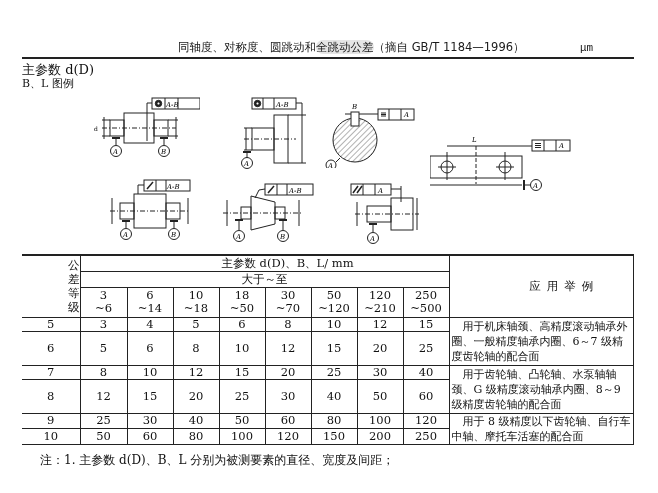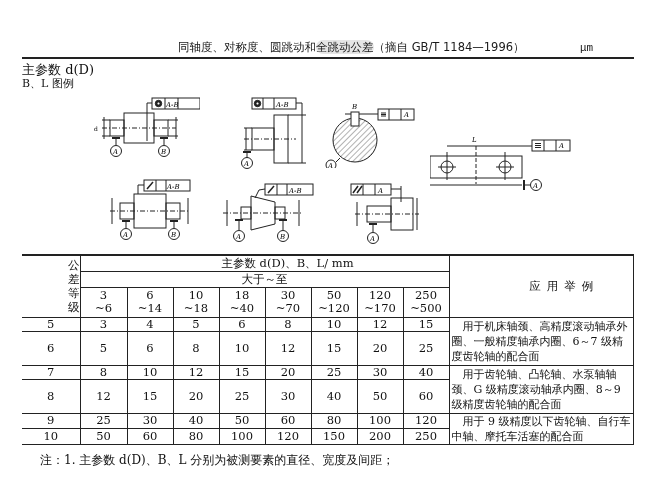--- a/index.html
+++ b/index.html
@@ -234,24 +234,24 @@
     <td colspan="8">主参数 d(D)、B、L/ mm</td>
     <td rowspan="3" class="hdr-app">应用举例</td>
   </tr>
   <tr style="height:16px">
     <td colspan="8">大于～至</td>
   </tr>
   <tr style="height:30px">
     <td><span>3</span><br><span>~6</span></td>
     <td><span>6</span><br><span>~14</span></td>
     <td><span>10</span><br><span>~18</span></td>
-    <td><span>18</span><br><span>~40</span></td>
+    <td><span>18</span><br><span>~50</span></td>
     <td><span>30</span><br><span>~70</span></td>
     <td><span>50</span><br><span>~120</span></td>
-    <td><span>120</span><br><span>~170</span></td>
+    <td><span>120</span><br><span>~210</span></td>
     <td><span>250</span><br><span>~500</span></td>
   </tr>
   <tr style="height:14px">
     <td class="grade">5</td>
     <td>3</td>
         <td>4</td>
         <td>5</td>
         <td>6</td>
         <td>8</td>
         <td>10</td>
@@ -296,21 +296,21 @@
   <tr style="height:15px">
     <td class="grade">9</td>
     <td>25</td>
         <td>30</td>
         <td>40</td>
         <td>50</td>
         <td>60</td>
         <td>80</td>
         <td>100</td>
         <td>120</td>
-    <td rowspan="2" class="app">　用于 9 级精度以下齿轮轴、自行车中轴、摩托车活塞的配合面</td>
+    <td rowspan="2" class="app">　用于 8 级精度以下齿轮轴、自行车中轴、摩托车活塞的配合面</td>
   </tr>
   <tr style="height:15px">
     <td class="grade">10</td>
     <td>50</td>
         <td>60</td>
         <td>80</td>
         <td>100</td>
         <td>120</td>
         <td>150</td>
         <td>200</td>

